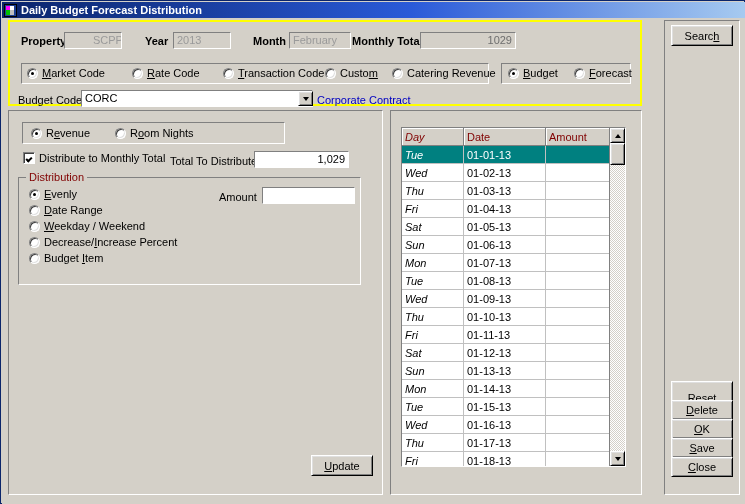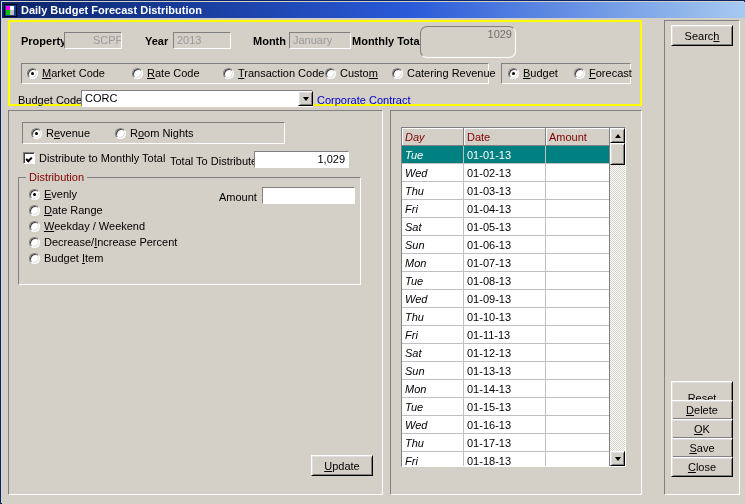--- a/index.html
+++ b/index.html
@@ -227,24 +227,24 @@
 
     <div id="top-panel">
 
       <span class="lbl b" style="left:11px;top:13px;">Property</span>
       <span class="fld disabled" style="left:54px;top:10px;width:58px;height:17px;line-height:15px;padding-left:28px;">SCPPL</span>
 
       <span class="lbl b" style="left:135px;top:13px;">Year</span>
       <span class="fld disabled" style="left:163px;top:10px;width:58px;height:17px;line-height:15px;">2013</span>
 
       <span class="lbl b" style="left:243px;top:13px;">Month</span>
-      <span class="fld disabled" style="left:279px;top:10px;width:62px;height:17px;line-height:15px;">January</span>
+      <span class="fld disabled" style="left:279px;top:10px;width:62px;height:17px;line-height:15px;">February</span>
 
       <span class="lbl b" style="left:342px;top:13px;">Monthly Total</span>
-      <span class="fld ro" style="left:410px;top:4px;width:96px;height:32px;line-height:15px;border-radius:7px;">1029</span>
+      <span class="fld ro" style="left:410px;top:10px;width:96px;height:17px;line-height:15px;">1029</span>
 
       <div class="groupbox" style="left:11px;top:41px;width:468px;height:21px;">
         <div class="radio" style="left:5px;top:3px;">
           <span class="dot on"></span>
           <span class="rlabel"><u>M</u>arket Code</span>
         </div>
         <div class="radio" style="left:110px;top:3px;">
           <span class="dot"></span>
           <span class="rlabel"><u>R</u>ate Code</span>
         </div>

